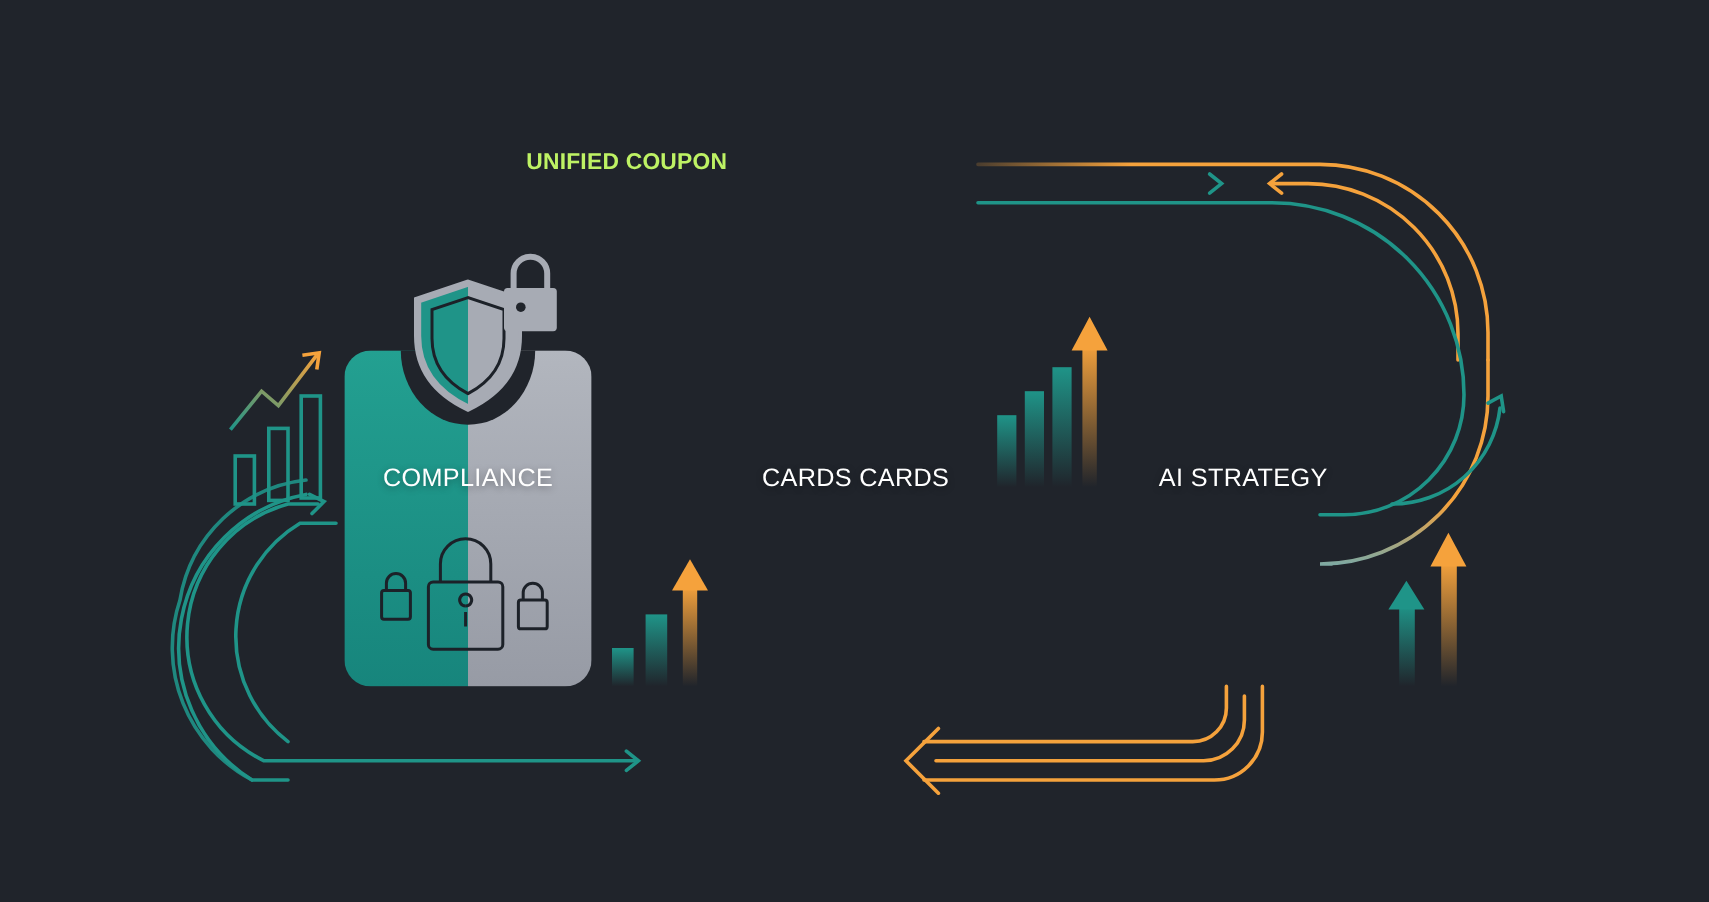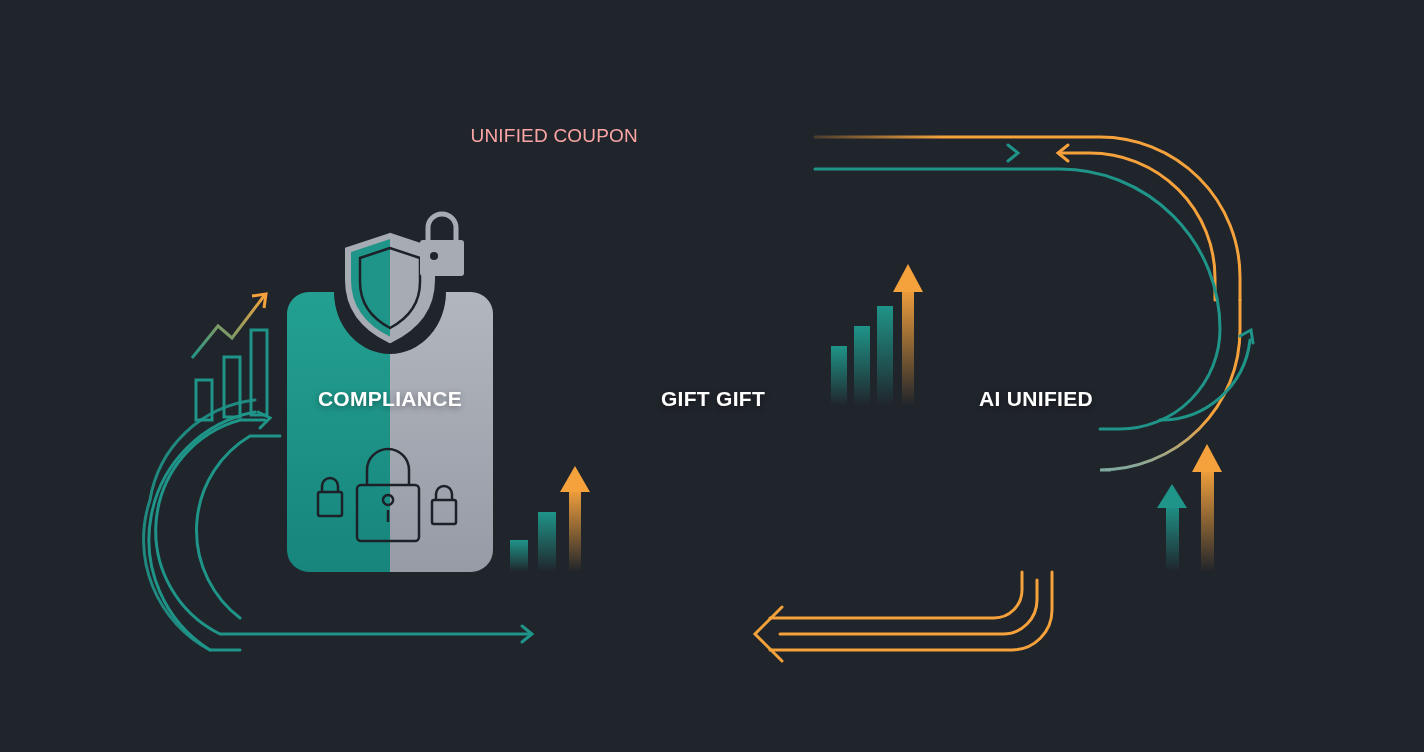--- a/index.html
+++ b/index.html
@@ -4,27 +4,27 @@
 <style>
   html, body { margin: 0; padding: 0; }
   body {
     width: 1424px; height: 752px; overflow: hidden;
     background: #20242b;
     font-family: "Liberation Sans", "DejaVu Sans", sans-serif;
     position: relative;
   }
   .canvas { position: absolute; left: 0; top: 0; width: 1424px; height: 752px; }
   .title {
-    position: absolute; left: 412px; top: 122px; width: 226px;
-    text-align: right; color: #fca5a5; font-weight: 400;
+    position: absolute; left: 380px; top: 122px; width: 226px;
+    text-align: right; color: #bef264; font-weight: 700;
     font-size: 19px; line-height: 28px; letter-spacing: 0.2px;
   }
   .title span { display: block; }
   .card-label {
-    position: absolute; color: #ffffff; font-weight: 700; font-size: 21px;
+    position: absolute; color: #ffffff; font-weight: 400; font-size: 21px;
     text-align: center; letter-spacing: 0.3px;
     text-shadow: 0 2px 6px rgba(0,0,0,0.35);
   }
 </style>
 </head>
 <body>
 
 
 
 <svg class="canvas" viewBox="0 0 1424 752" width="1424" height="752" xmlns="http://www.w3.org/2000/svg">
@@ -192,21 +192,21 @@
     <path d="M757 262 C748 250 736 254 746 262 M757 262 C766 250 778 254 768 262" stroke="#f5a23c">
   </path></path></rect></rect></path></path></rect></rect></g>
   <g fill="none" stroke="#1c2128" stroke-width="2.5">
     <rect x="676" y="480" width="92" height="56" rx="6">
     <rect x="668" y="470" width="92" height="56" rx="6">
     <rect x="658" y="458" width="92" height="58" rx="6">
     <rect x="720" y="466" width="20" height="12" rx="2">
     <path d="M666 495 H742" stroke-dasharray="10 4">
     <path d="M666 503 H705">
   </path></path></rect></rect></rect></rect></g>
-  <div class="card-label" style="left:610px;top:387px;width:206px;">GIFT GIFT</div>
+  <div class="card-label" style="left:610px;top:387px;width:206px;">CARDS CARDS</div>
 
   
   <g fill="none" stroke-width="3">
     <path d="M782 470 A40 40 0 0 1 822 420 H880 V388 L918 423 L880 458 V438 H842 A20 20 0 0 0 822 458 V475" stroke="#f5a23c" fill="#20242b">
     <path d="M794 470 A30 30 0 0 1 824 430 H895" stroke="#1f9488" stroke-width="4">
     <path d="M888 424 L898 430 L888 436" stroke="#1f9488" stroke-width="3">
   </path></path></path></g>
 
   
   <g>
@@ -237,21 +237,21 @@
   </path></path></circle></circle></circle></circle></g>
   <g fill="none" stroke="#1c2128" stroke-width="2.5">
     <circle cx="1025" cy="507" r="38" stroke-dasharray="10 6">
     <circle cx="1025" cy="507" r="33">
     <circle cx="1025" cy="507" r="22">
     <circle cx="1025" cy="507" r="15">
     <circle cx="1080" cy="466" r="18" stroke-dasharray="6 4">
     <circle cx="1080" cy="466" r="14">
     <circle cx="1080" cy="466" r="6">
   </circle></circle></circle></circle></circle></circle></circle></g>
-  <div class="card-label" style="left:933px;top:387px;width:206px;">AI UNIFIED</div>
+  <div class="card-label" style="left:933px;top:387px;width:206px;">AI STRATEGY</div>
 
   
   <g fill="none" stroke-width="3">
     <path d="M1108 470 A40 40 0 0 1 1148 420 H1150 A100 100 0 0 0 1240 360" stroke="#a7abb4" opacity="0.5" stroke-width="10">
     <path d="M1118 460 A30 30 0 0 1 1148 430 H1160 A90 90 0 0 0 1248 360" stroke="#1f9488">
   </path></path></g>
 
   
   <g fill="none" stroke-width="3">
     <path d="M680 170 H780 A22 22 0 0 0 790 128 A28 28 0 0 0 752 104 A40 40 0 0 0 682 112 A28 28 0 0 0 660 150 A22 22 0 0 0 680 170 Z" stroke="#1f9488">

